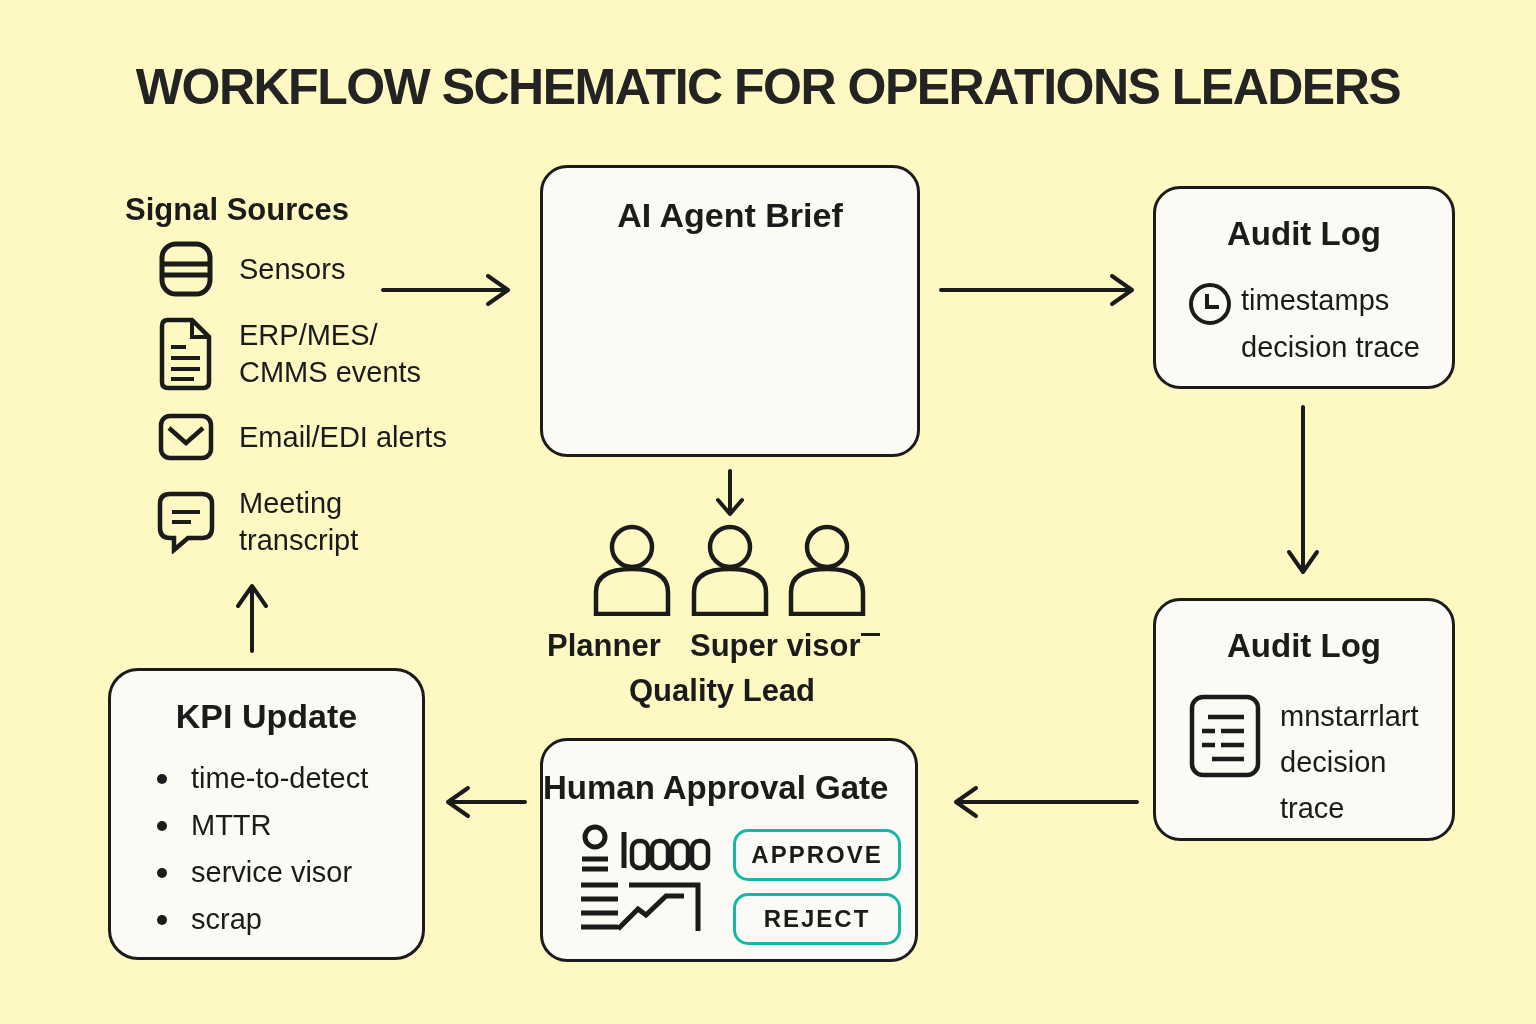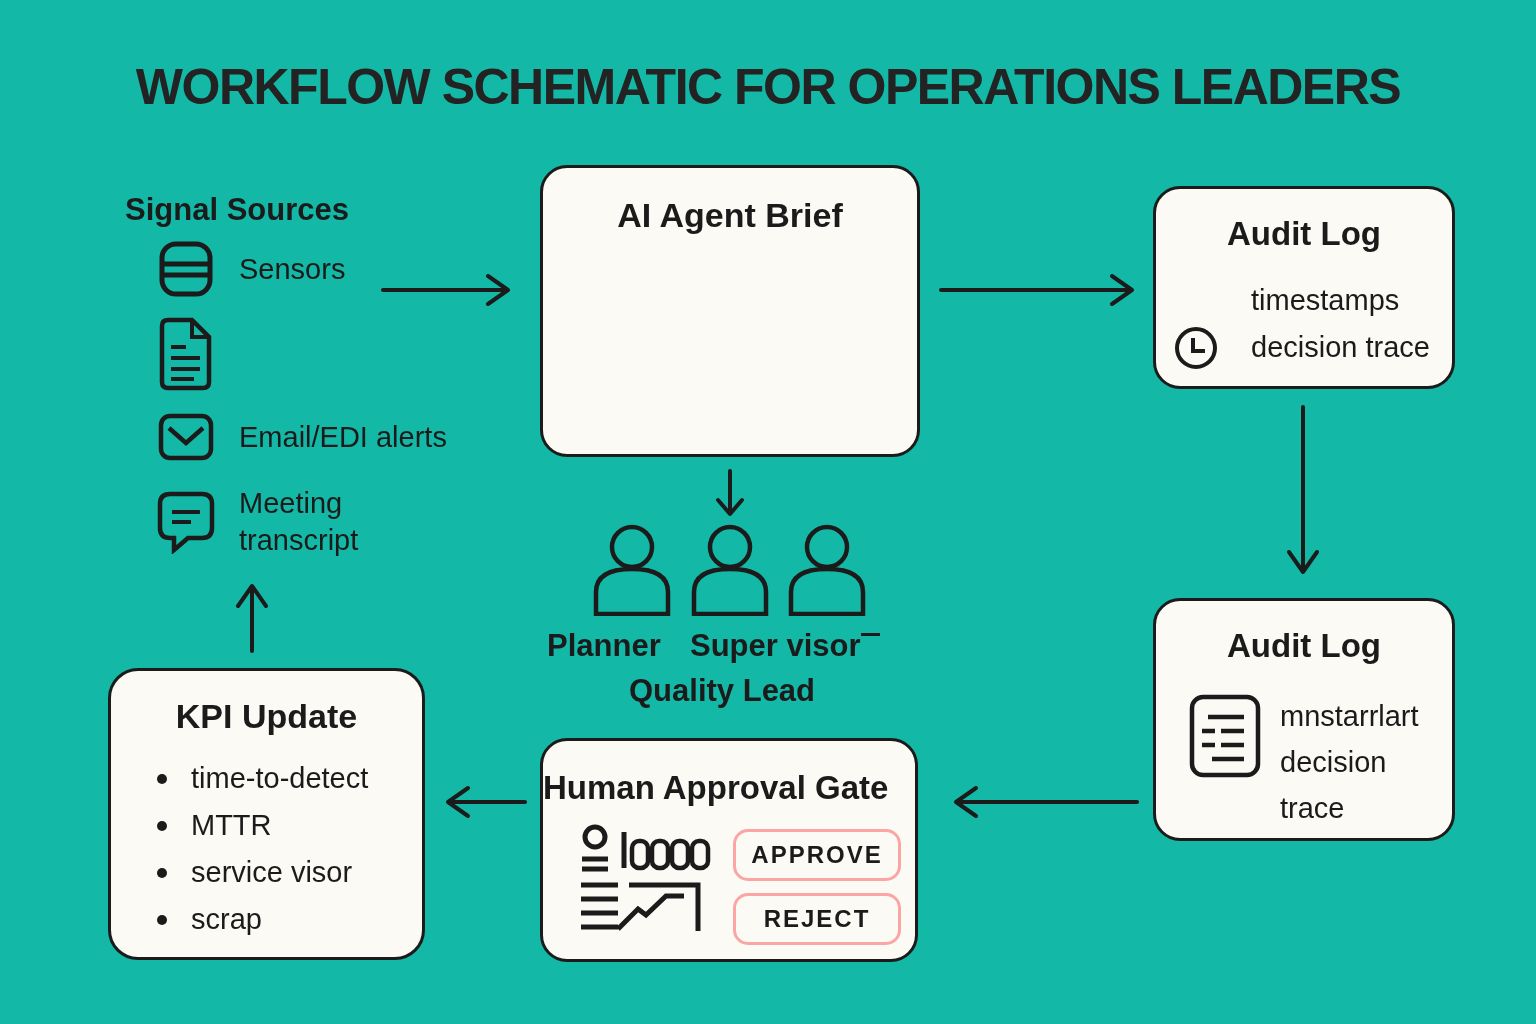--- a/index.html
+++ b/index.html
@@ -1,18 +1,18 @@
 <!DOCTYPE html>
 <html><head>
 <meta charset="utf-8">
 <style>
   html,body{margin:0;padding:0;}
   .canvas{
     position:relative; width:1536px; height:1024px; overflow:hidden;
-    background:#14b8a6; color:#1b1b1b;
+    background:#fef9c3; color:#1b1b1b;
     font-family:"Liberation Sans", sans-serif;
   }
   svg{display:block;}
   .stroke{stroke:#1b1b1b; fill:none;}
 
   .page-title{
     position:absolute; top:58px; left:0; width:1536px; margin:0;
     text-align:center; font-size:50px; font-weight:700; letter-spacing:-1.5px;
     color:#232323;
   }
@@ -53,21 +53,21 @@
   .rev-label{position:absolute; font-size:31px; font-weight:700; line-height:34px; white-space:nowrap;}
   .stray-mark{position:absolute; width:19px; border-top:3px solid #1b1b1b;}
 
   
   .gate-title{
     position:absolute; left:0; top:28px; width:100%; margin:0; text-align:left;
     font-size:33px; font-weight:700; white-space:nowrap;
   }
   .gate-btn{
     position:absolute; left:190px; width:168px; height:52px; box-sizing:border-box;
-    border:3px solid #fca5a5; border-radius:15px; background:transparent;
+    border:3px solid #14b8a6; border-radius:15px; background:transparent;
     font-family:"Liberation Sans", sans-serif;
     font-size:24px; font-weight:700; letter-spacing:2px; color:#1b1b1b;
     display:flex; align-items:center; justify-content:center; padding:0;
   }
   .arrow{position:absolute;}
   .arrow line,.arrow polyline{stroke:#1b1b1b; stroke-width:4; fill:none;
     stroke-linecap:round; stroke-linejoin:round;}
 </style>
 </head>
 <body>
@@ -93,20 +93,22 @@
     <span class="src-icon">
       <svg width="60" height="76" viewBox="0 0 60 76">
         <path class="stroke" stroke-width="4.5" d="M12 4 H36 L53 21 V66 Q53 72 47 72 H12 Q6 72 6 66 V10 Q6 4 12 4 Z"></path>
         <path class="stroke" stroke-width="4" d="M36 5 V21 H52"></path>
         <line class="stroke" x1="15" y1="31" x2="30" y2="31" stroke-width="4"></line>
         <line class="stroke" x1="15" y1="42" x2="44" y2="42" stroke-width="4"></line>
         <line class="stroke" x1="15" y1="53" x2="44" y2="53" stroke-width="4"></line>
         <line class="stroke" x1="15" y1="63" x2="38" y2="63" stroke-width="4"></line>
       </svg>
     </span>
+    <span class="src-label"><span>ERP/MES/</span><br>
+      <span>CMMS events</span></span>
   </div>
 
   <div class="src-row" style="top:412px;">
     <span class="src-icon">
       <svg width="58" height="50" viewBox="0 0 58 50">
         <rect class="stroke" x="4" y="4" width="50" height="42" rx="9" stroke-width="4.5"></rect>
         <path class="stroke" stroke-width="4.5" d="M12 16 L29 31 L46 16"></path>
       </svg>
     </span>
     <span class="src-label">Email/EDI alerts</span>
@@ -123,21 +125,21 @@
     <span class="src-label"><span>Meeting</span><br>
       <span>transcript</span></span>
   </div>
 
   <div class="box" style="left:540px; top:165px; width:380px; height:292px;">
     <h3 class="box-title" style="top:28px;">AI Agent Brief</h3>
   </div>
 
   <div class="box" style="left:1153px; top:186px; width:302px; height:203px;">
     <h3 class="box-title" style="top:26px; font-size:33px;">Audit Log</h3>
-    <div class="audit-row" style="left:17px; top:88px; gap:32px;align-items:flex-end;">
+    <div class="audit-row" style="left:31px; top:88px; gap:8px;">
       <span style="margin-top:4px;">
         <svg width="46" height="46" viewBox="0 0 46 46">
           <circle class="stroke" cx="23" cy="23" r="19" stroke-width="4"></circle>
           <path class="stroke" stroke-width="4" d="M20 13 V26 H32"></path>
         </svg>
       </span>
       <span class="audit-lines">
         <span>timestamps</span><br>
         <span>decision trace</span>
       </span>

